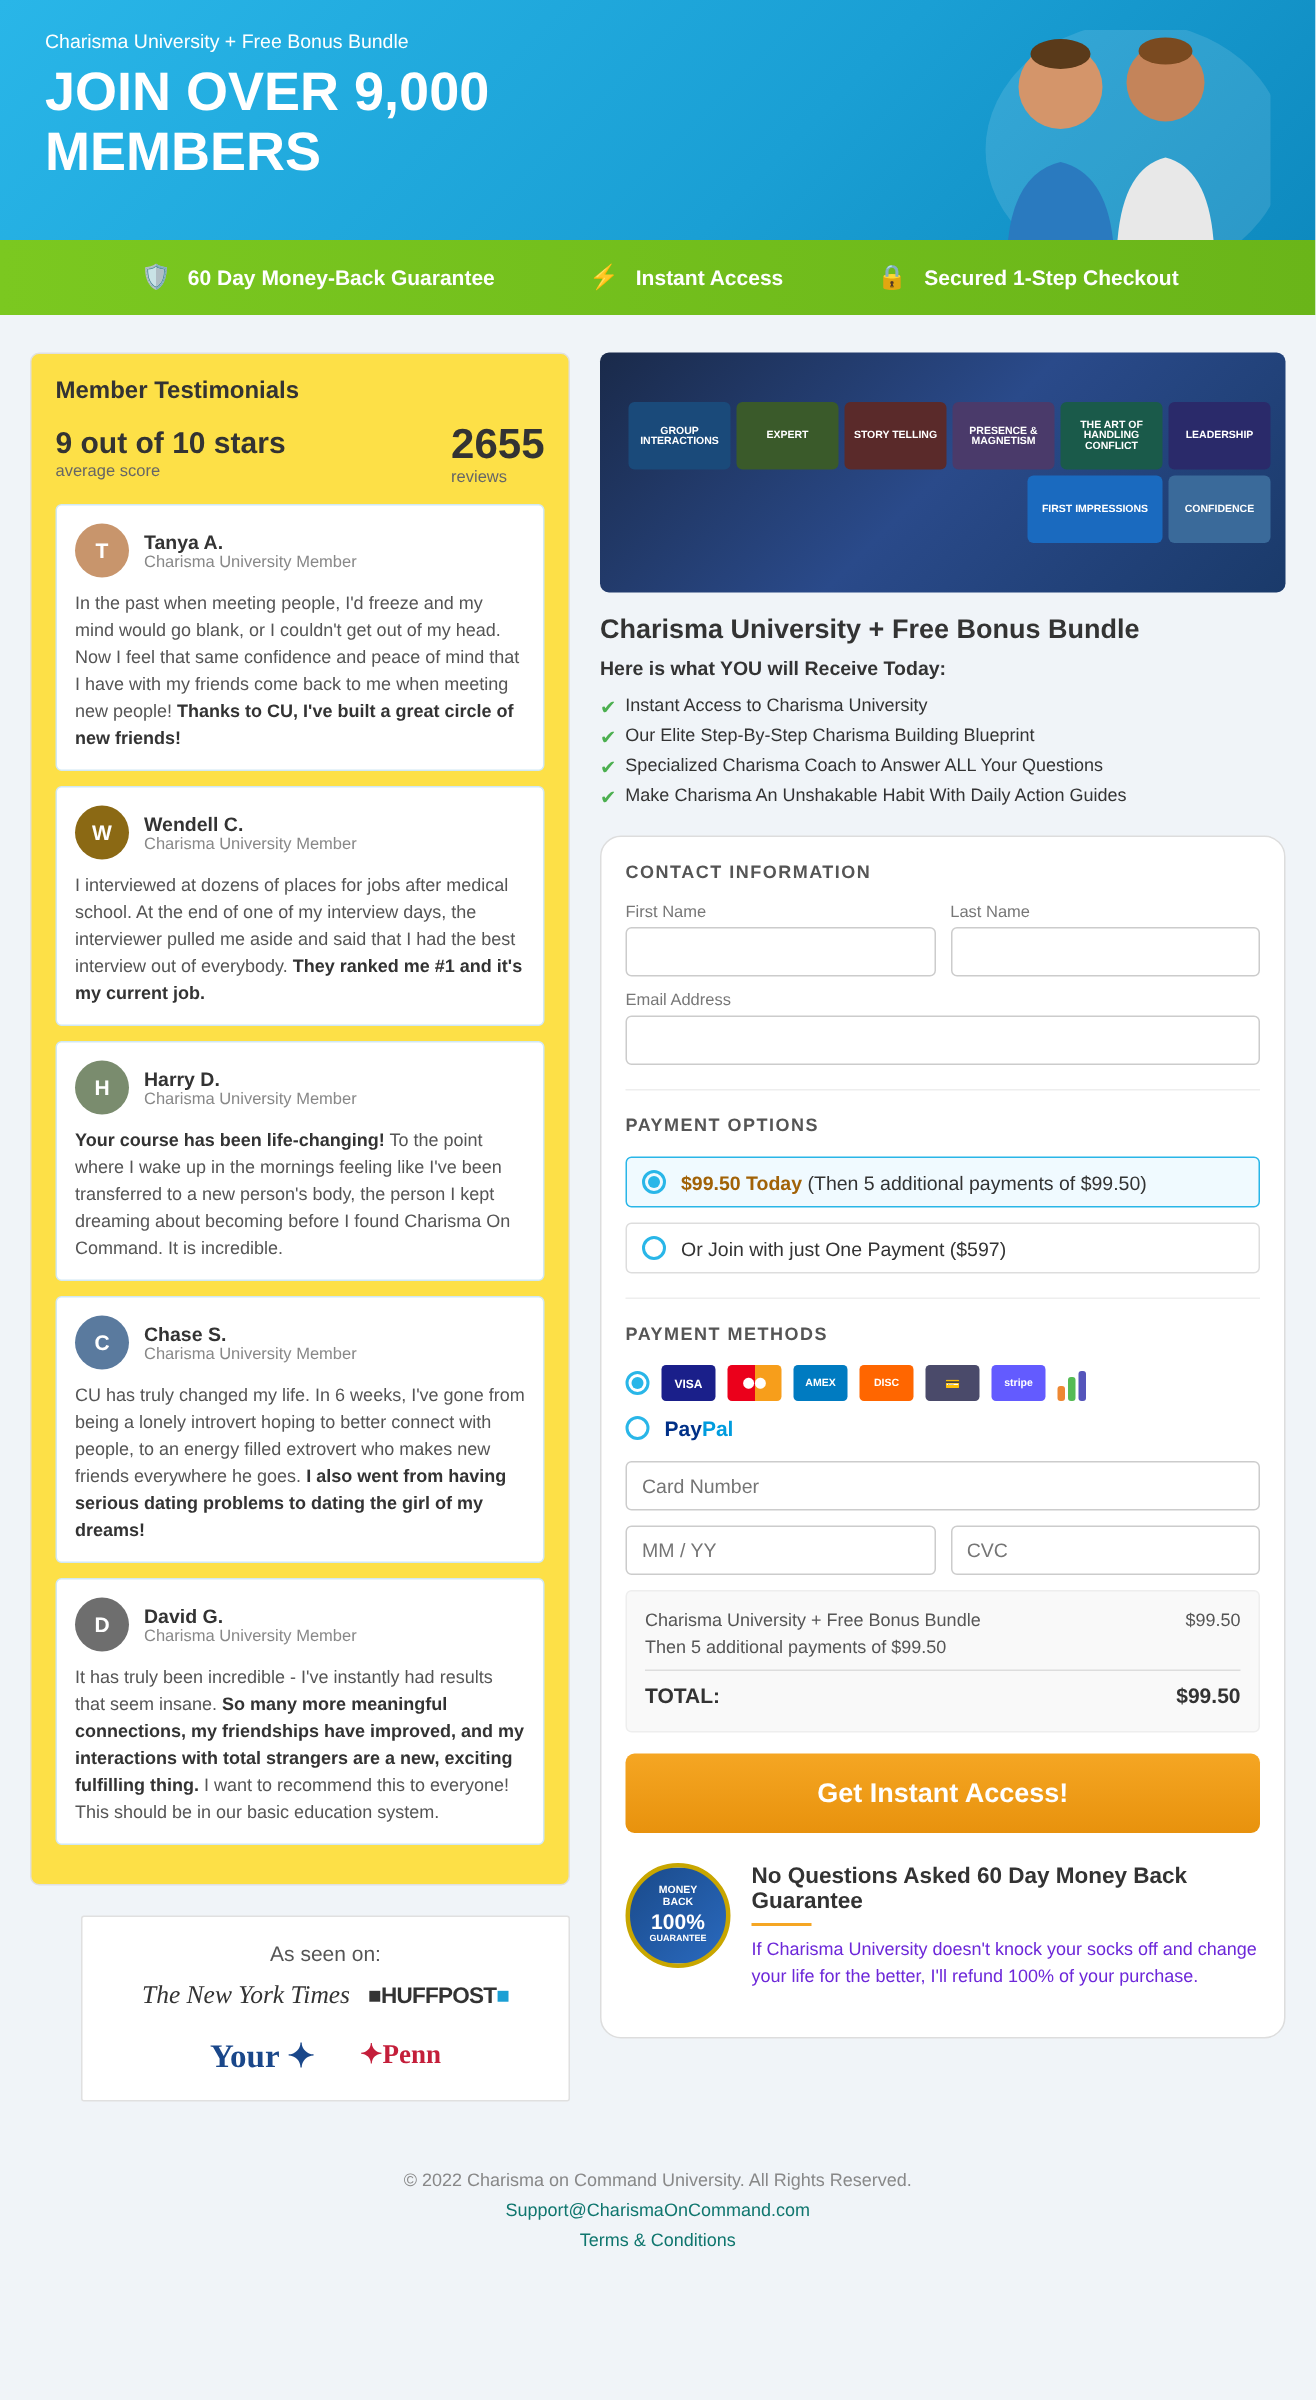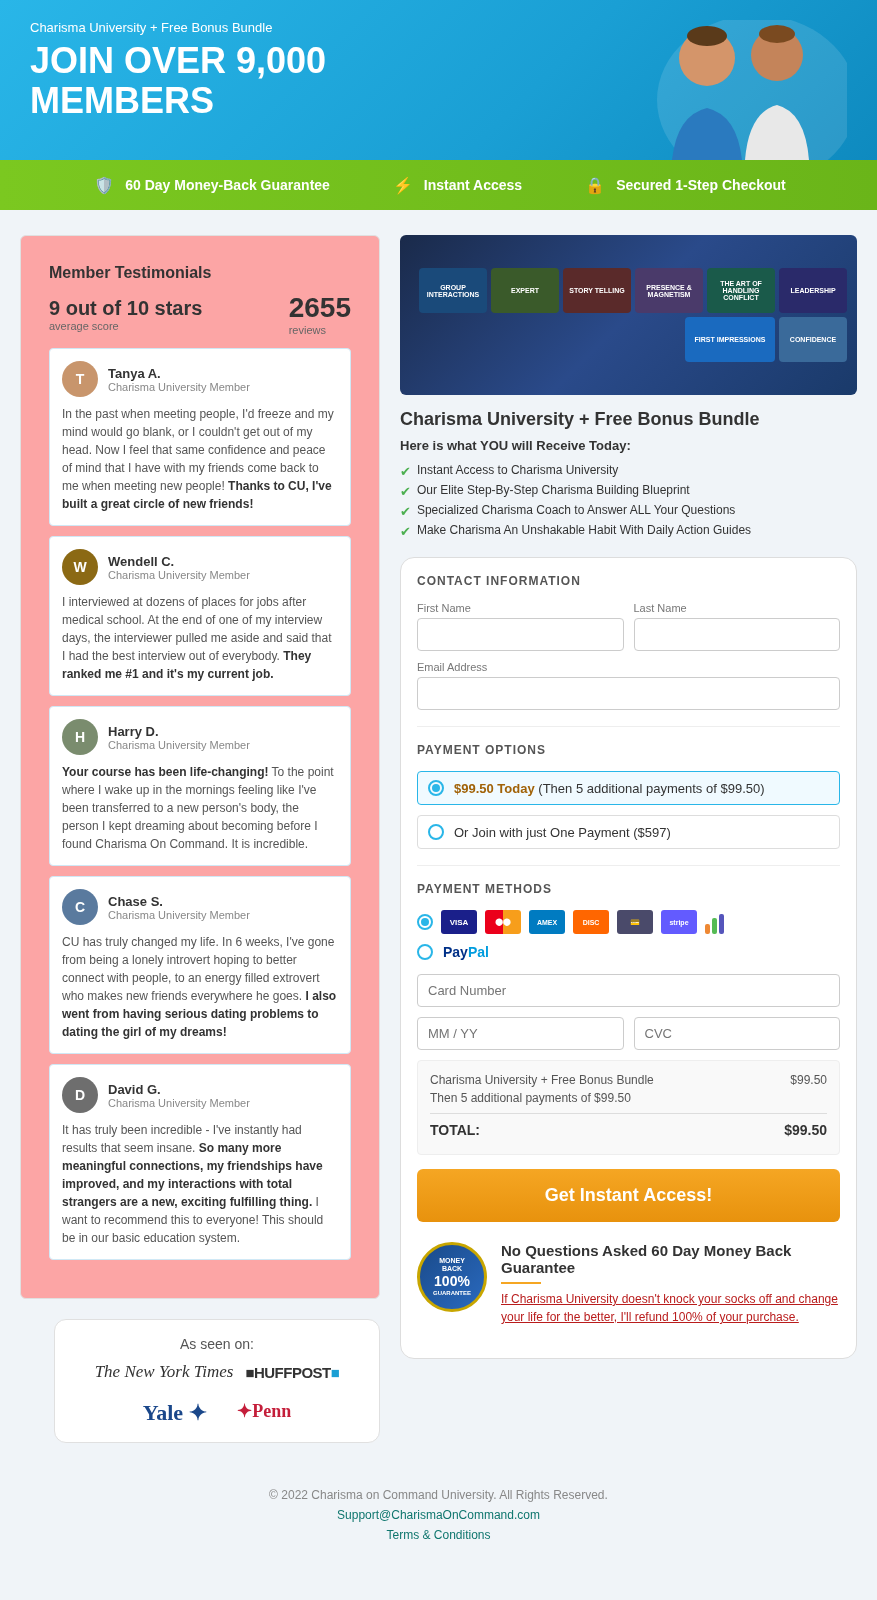--- a/index.html
+++ b/index.html
@@ -69,24 +69,24 @@
       margin: 0 auto;
     }
 
     
     .left-col {
       width: 360px;
       flex-shrink: 0;
     }
 
     .testimonials-section {
-      background: #fca5a5;
+      background: #fde047;
       border: 1px solid #e0e0e0;
       border-radius: 6px;
-      padding: 28px;
+      padding: 16px;
       margin-bottom: 20px;
     }
     .testimonials-title {
       font-size: 16px;
       font-weight: bold;
       color: #333;
       margin-bottom: 10px;
     }
     .rating-row {
       display: flex;
@@ -161,21 +161,21 @@
       line-height: 1.5;
     }
     .testimonial-text strong {
       color: #333;
       font-weight: bold;
     }
 
     .as-seen-section {
       background: #fff;
       border: 1px solid #e0e0e0;
-      border-radius: 12px;
+      border-radius: 2px;
       padding: 16px;
       text-align: center;
       margin-left: 34px;
     }
     .as-seen-title {
       font-size: 14px;
       color: #555;
       margin-bottom: 10px;
     }
     .as-seen-logos {
@@ -459,23 +459,22 @@
       line-height: 1.2;
     }
     .guarantee-text-title {
       font-size: 15px;
       font-weight: bold;
       color: #333;
       margin-bottom: 4px;
     }
     .guarantee-text-sub {
       font-size: 12px;
-      color: #b91c1c;
+      color: #6d28d9;
       line-height: 1.5;
-      text-decoration: underline;
     }
 
     
     .footer {
       background: #f0f4f8;
       text-align: center;
       padding: 20px;
       color: #888;
       font-size: 12px;
     }
@@ -619,21 +618,21 @@
         </p>
       </div>
     </div>
 
     <div class="as-seen-section">
       <div class="as-seen-title">As seen on:</div>
       <div class="as-seen-logos">
         <span class="logo-nyt">The New York Times</span>
         <span class="logo-huffpost">■HUFFPOST<span>■</span></span>
         <div style="width:100%;display:flex;justify-content:center;gap:30px;margin-top:6px;">
-          <span class="logo-yale">Yale ✦</span>
+          <span class="logo-yale">Your ✦</span>
           <span class="logo-penn">✦Penn</span>
         </div>
       </div>
     </div>
   </div>
 
   <div class="right-col">
 
     <div class="product-image-placeholder">
       <div class="product-modules">

